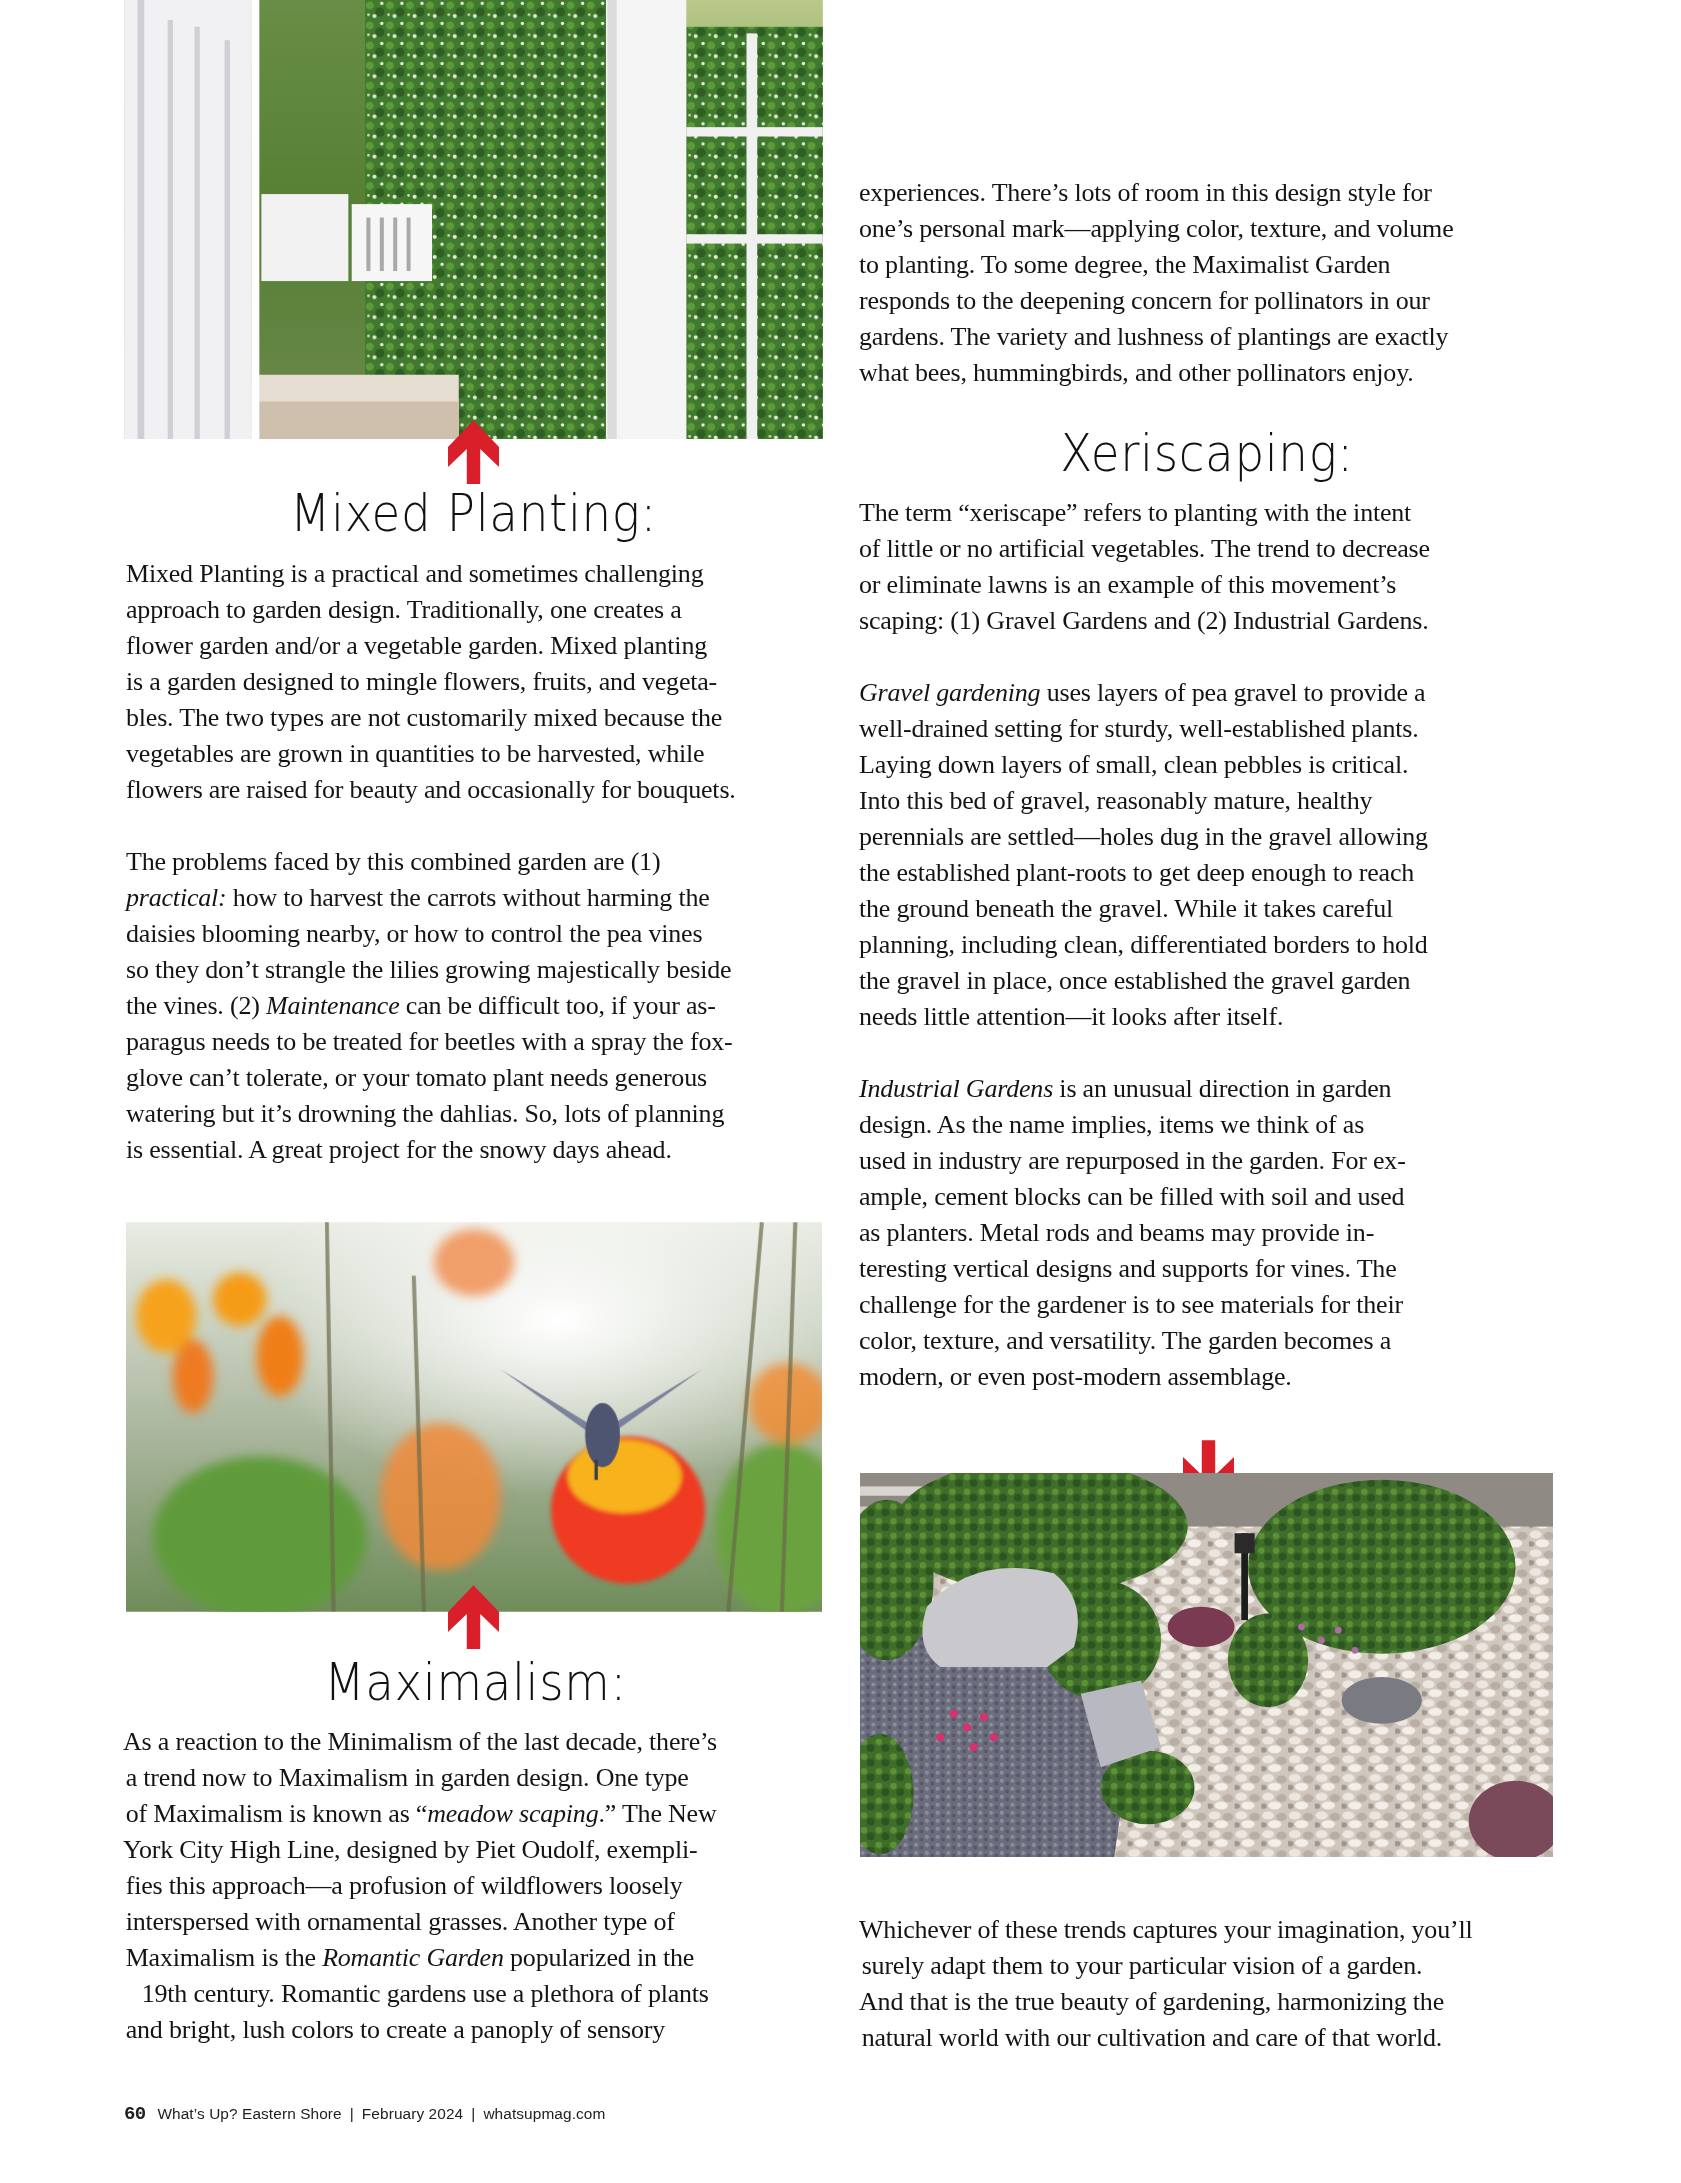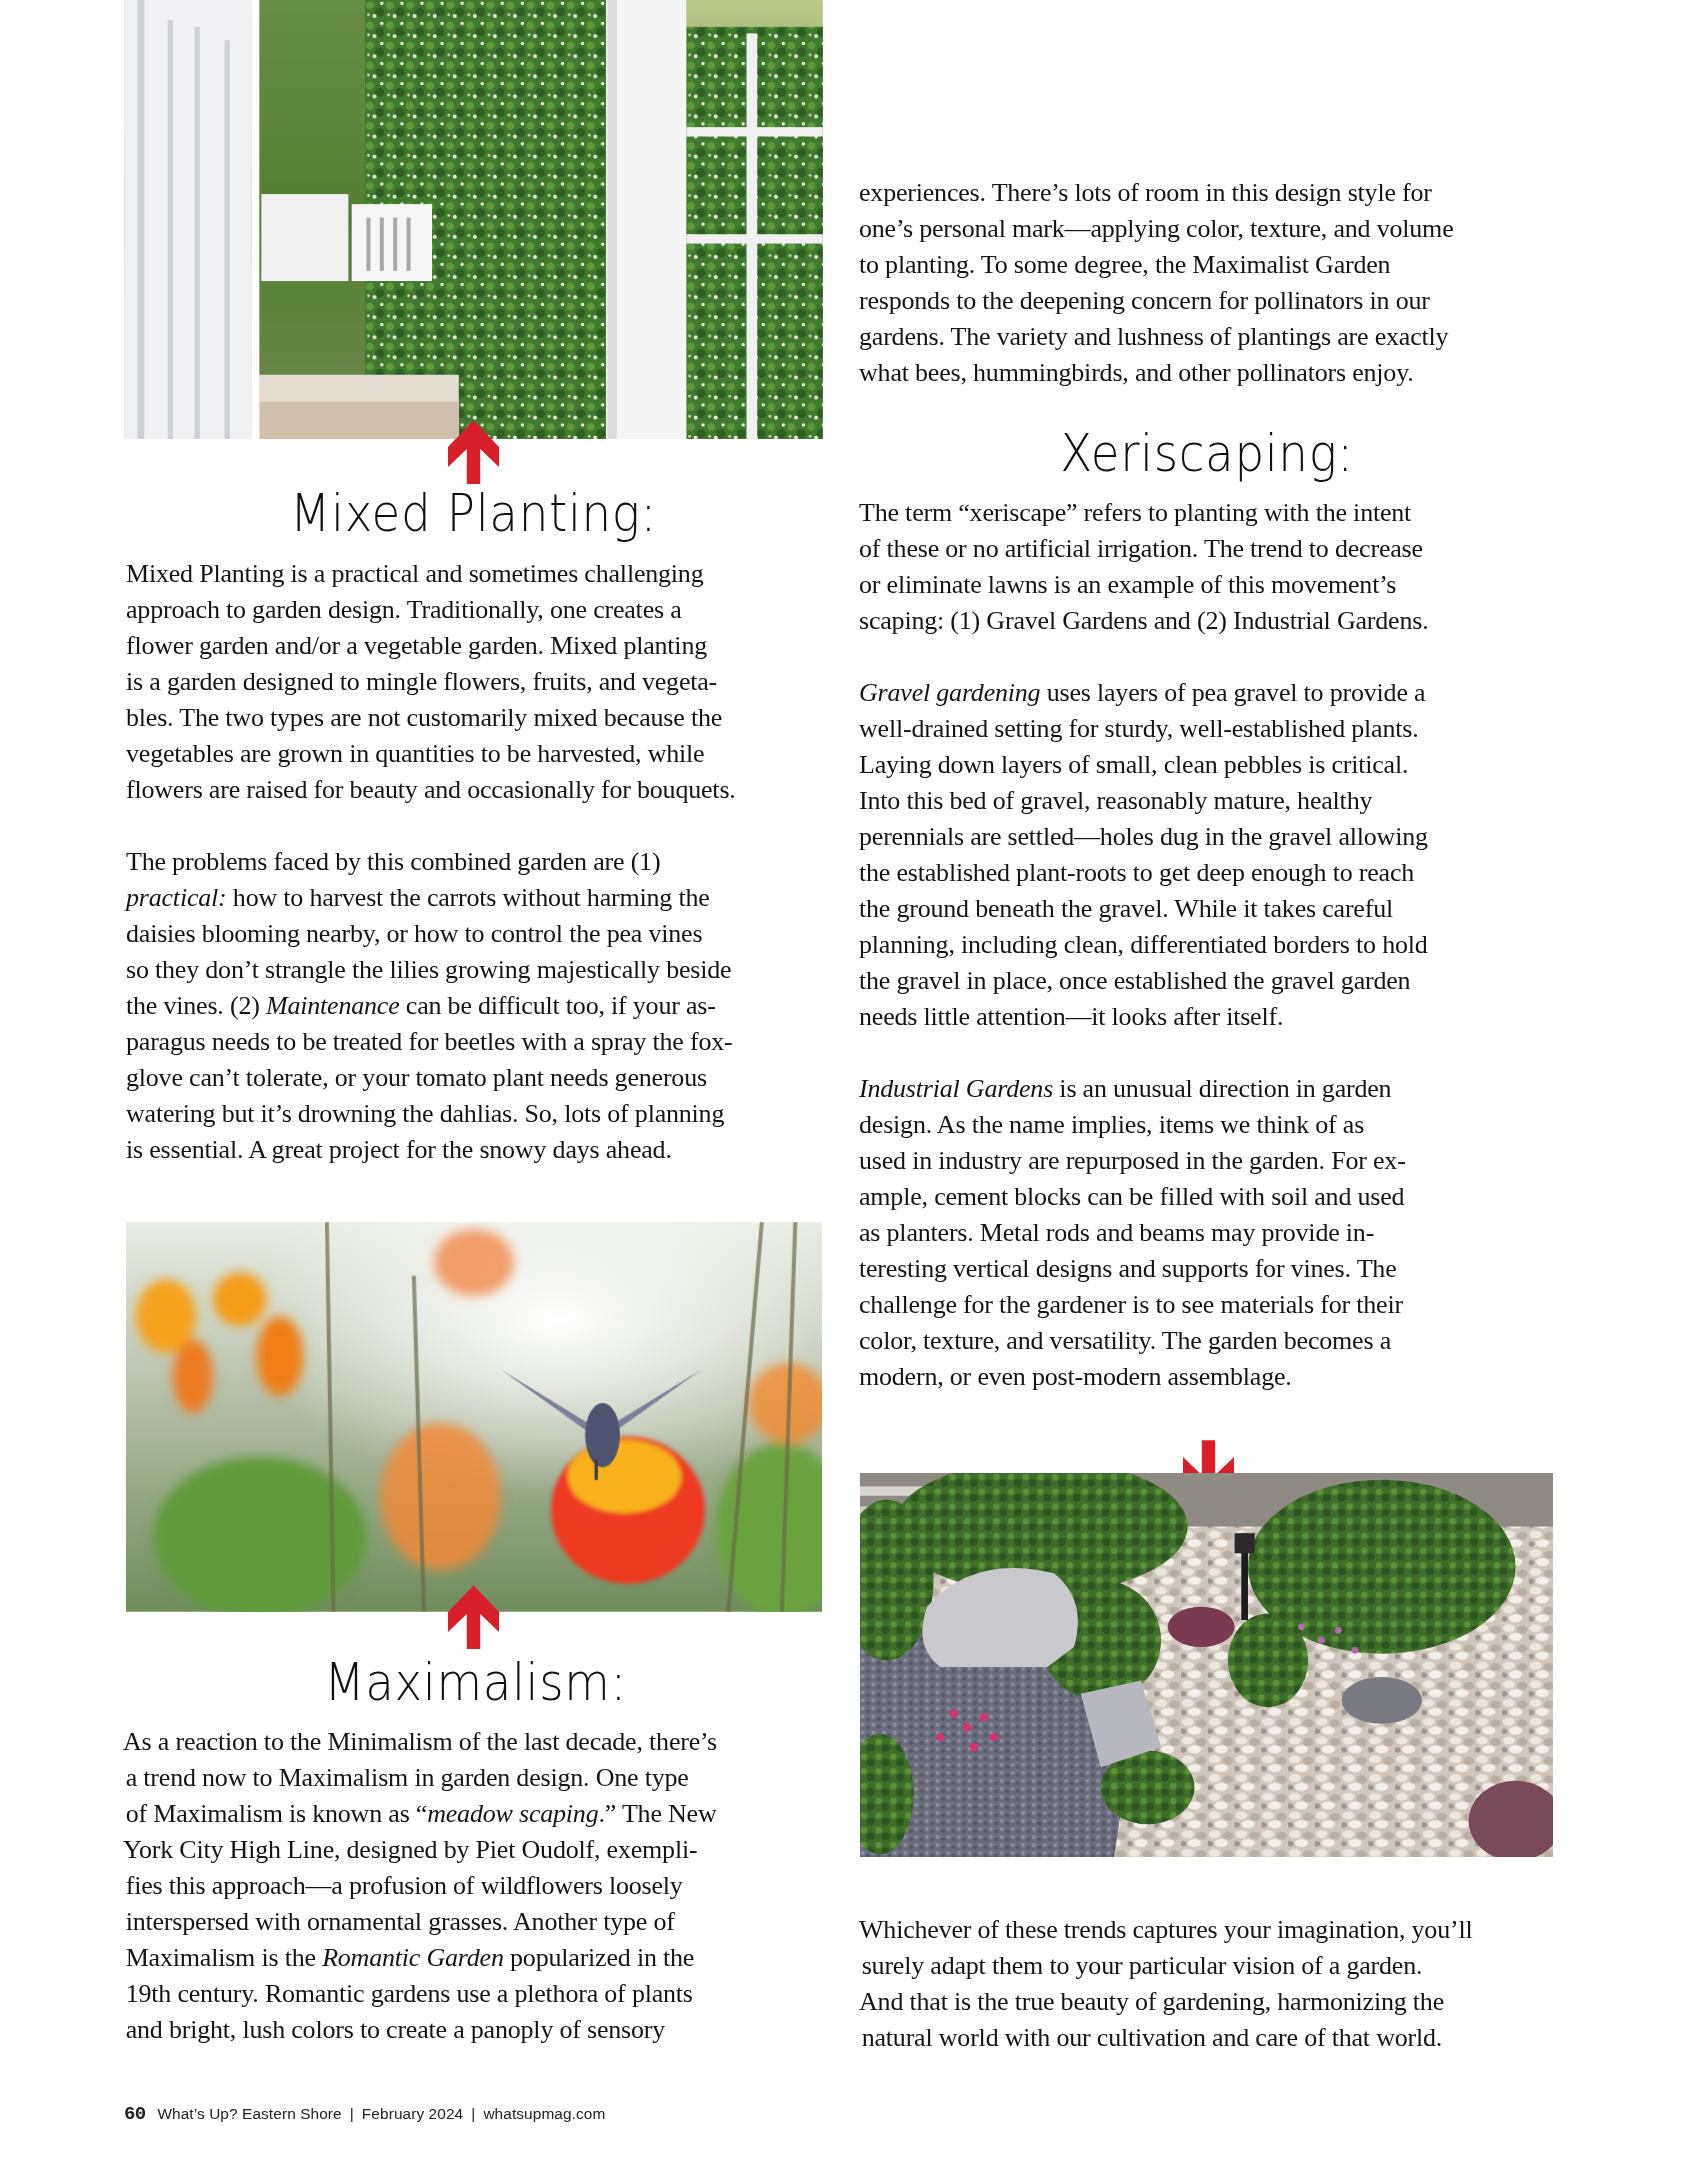--- a/index.html
+++ b/index.html
@@ -181,39 +181,39 @@
 <div class="abs heading" style="left:126px; top:1652px; width:699px;">Maximalism:</div>
 
 <div class="abs body-text" style="left:123px; top:1724px; width:709px;">
   <span class="line">As a reaction to the Minimalism of the last decade, there’s</span>
   <span class="line" style="padding-left:2.7px;">a trend now to Maximalism in garden design. One type</span>
   <span class="line" style="padding-left:2.7px;"><span>of Maximalism is known as “</span><em>meadow scaping</em><span>.” The New</span></span>
   <span class="line">York City High Line, designed by Piet Oudolf, exempli-</span>
   <span class="line" style="padding-left:2.7px;">fies this approach—a profusion of wildflowers loosely</span>
   <span class="line" style="padding-left:2.7px;">interspersed with ornamental grasses. Another type of</span>
   <span class="line" style="padding-left:2.7px;"><span>Maximalism is the </span><em>Romantic Garden</em><span> popularized in the</span></span>
-  <span class="line" style="padding-left:2.7px;">19th century. Romantic gardens use a plethora of plants</span>
+  <span class="line" style="padding-left:2.7px;margin-left:16px;">19th century. Romantic gardens use a plethora of plants</span>
   <span class="line" style="padding-left:2.7px;">and bright, lush colors to create a panoply of sensory</span>
 </div>
 
 <div class="abs body-text" style="left:859px; top:175px; width:736px;">
   <span class="line">experiences. There’s lots of room in this design style for</span>
   <span class="line">one’s personal mark—applying color, texture, and volume</span>
   <span class="line">to planting. To some degree, the Maximalist Garden</span>
   <span class="line">responds to the deepening concern for pollinators in our</span>
   <span class="line">gardens. The variety and lushness of plantings are exactly</span>
   <span class="line">what bees, hummingbirds, and other pollinators enjoy.</span>
 </div>
 
 <div class="abs heading" style="left:859px; top:423px; width:696px;">Xeriscaping:</div>
 
 <div class="abs body-text" style="left:859px; top:495px; width:736px;">
   <span class="para">
     <span class="line">The term “xeriscape” refers to planting with the intent</span>
-    <span class="line">of these or no artificial irrigation. The trend to decrease</span>
+    <span class="line">of little or no artificial vegetables. The trend to decrease</span>
     <span class="line">or eliminate lawns is an example of this movement’s</span>
     <span class="line">scaping: (1) Gravel Gardens and (2) Industrial Gardens.</span>
   </span>
   <span class="para">
     <span class="line"><em>Gravel gardening</em><span> uses layers of pea gravel to provide a</span></span>
     <span class="line">well-drained setting for sturdy, well-established plants.</span>
     <span class="line">Laying down layers of small, clean pebbles is critical.</span>
     <span class="line">Into this bed of gravel, reasonably mature, healthy</span>
     <span class="line">perennials are settled—holes dug in the gravel allowing</span>
     <span class="line">the established plant-roots to get deep enough to reach</span>

